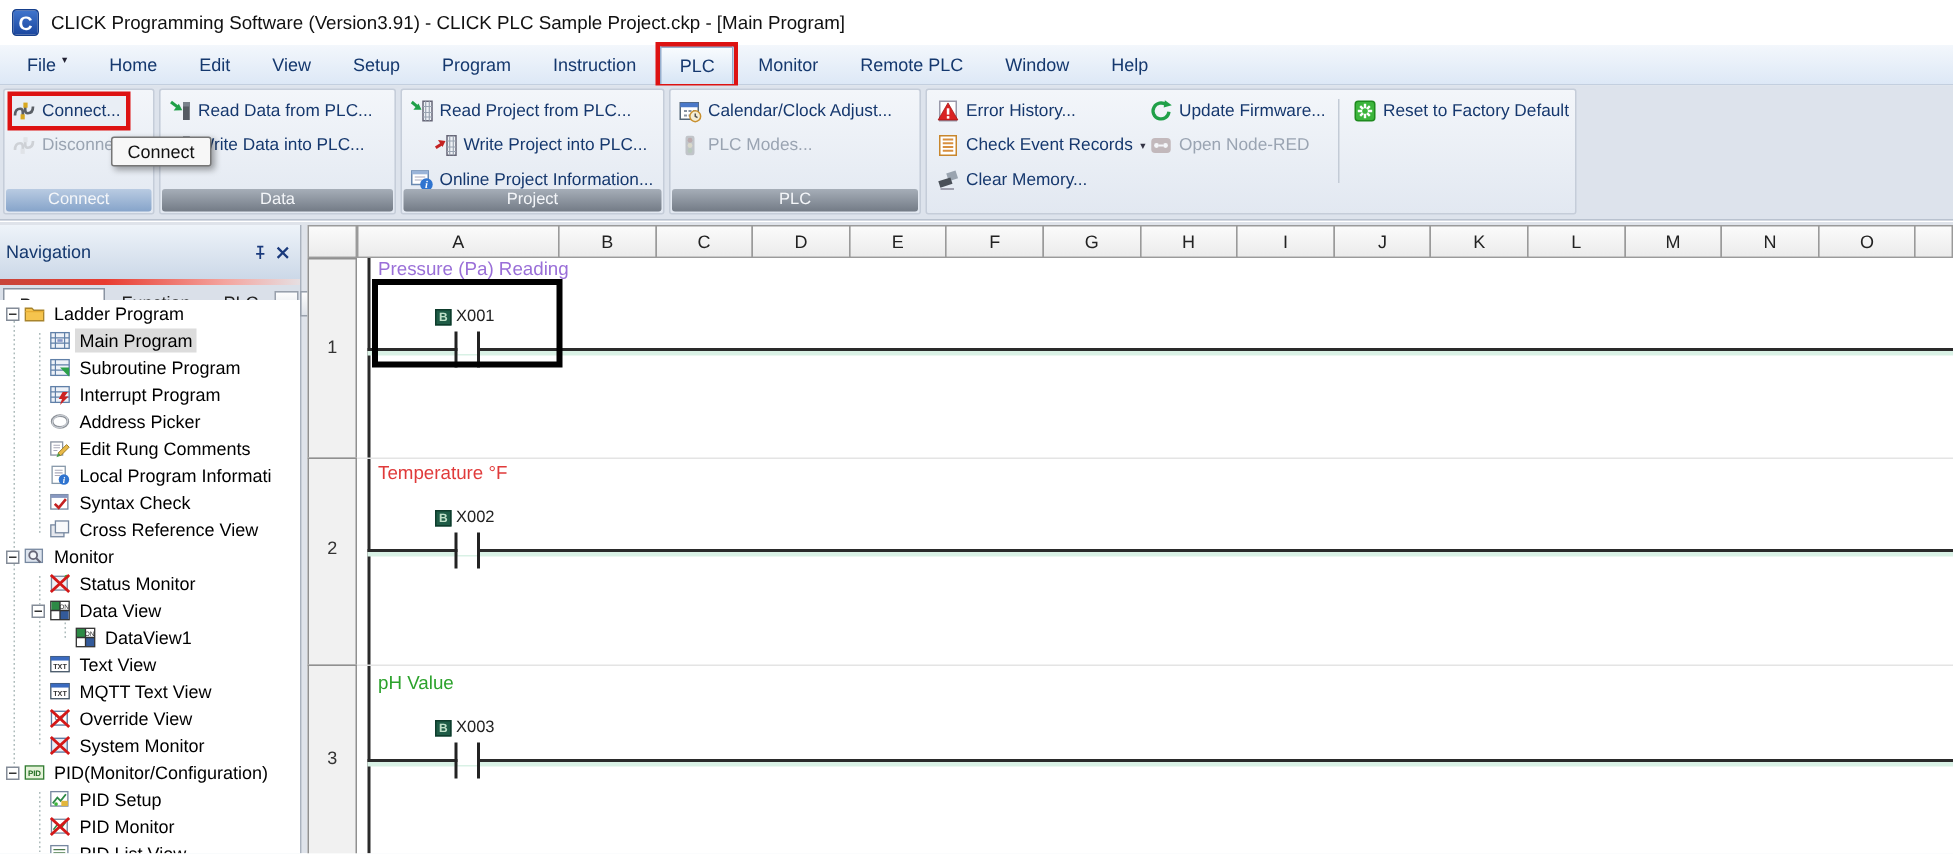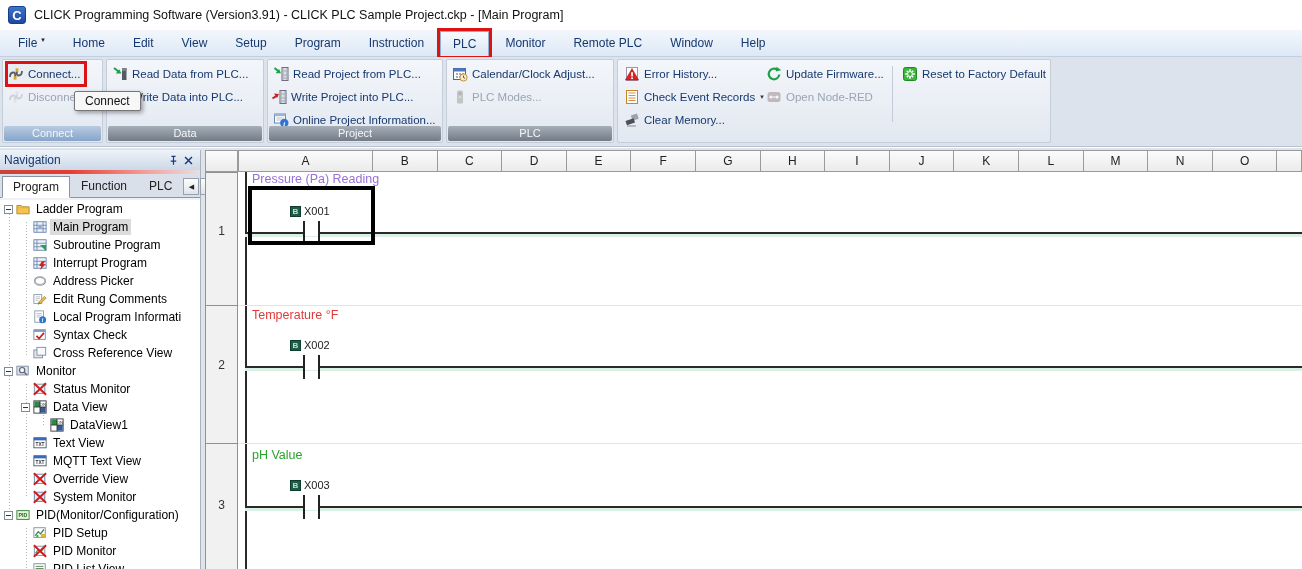--- a/index.html
+++ b/index.html
@@ -37,21 +37,21 @@
 
   
   .tooltip { position: absolute; left: 74px; top: 91px; z-index: 50; background: #f7f7f7; border: 1px solid #767676; border-radius: 2px;
              padding: 2px 10px; font-size: 12px; color: #111; box-shadow: 2px 2px 4px rgba(0,0,0,.35); }
 
   
   .workspace { position: absolute; left: 0; top: 148px; right: 0; bottom: 0; background: #dfe3ea; }
 
   
   .navpanel { position: absolute; left: 0; top: 2px; width: 201px; bottom: 0; background: #eef1f5; border-right: 1px solid #aab2be; }
-  .nav-header { height: 20px; display: flex; align-items: center; background: linear-gradient(#eef3f9,#ccd8e8); padding: 0 4px; }
+  .nav-header { height: 36px; display: flex; align-items: center; background: linear-gradient(#eef3f9,#ccd8e8); padding: 0 4px; }
   .nav-title { flex: 1; font-size: 12px; color: #15386e; }
   .nav-hbtn { width: 15px; height: 15px; display: flex; align-items: center; justify-content: center; }
   .nav-hbtn svg { width: 11px; height: 11px; }
   .nav-stripe { height: 4px; background: linear-gradient(90deg,#c8453a,#e83c30 35%,#f4a49e 75%,#e6dfe2); }
   .nav-tabs { height: 24px; display: flex; align-items: flex-end; background: #dae0e9; border-bottom: 1px solid #8a94a2; padding: 2px 2px 0 2px; }
   .nav-tab { font-size: 12px; color: #222; padding: 3px 10px 3px 10px; border: 1px solid transparent; }
   .nav-tab.active { background: #fff; border: 1px solid #8a94a2; border-bottom: 1px solid #fff; margin-bottom: -1px; }
   .tab-arrows { margin-left: auto; display: flex; gap: 1px; padding-bottom: 2px; }
   .tab-arrow { width: 16px; height: 17px; background: linear-gradient(#fdfdfd,#dfe3ea); border: 1px solid #98a0ac; font-size: 7px;
                display: flex; align-items: center; justify-content: center; color: #222; }
@@ -191,21 +191,21 @@
           <span class="ic">
             <svg viewBox="0 0 16 16">
               <rect x="9" y="1.5" width="6" height="13" fill="#eef1f6" stroke="#667"></rect>
               <path d="M10.8 1.5 V14.5 M13.2 1.5 V14.5 M9 5 h6 M9 9 h6 M9 12 h6" stroke="#9aa4b2" stroke-width="0.8"></path>
               <path d="M1.5 2 L6 5.8" stroke="#1fa048" stroke-width="2"></path>
               <path d="M8 7.2 L2.6 7.2 L6 3 Z" fill="#1fa048"></path>
             </svg>
           </span>
           <span>Read Project from PLC...</span>
         </div>
-        <div class="rbtn" style="left: 3px; top: 27px;">
+        <div class="rbtn" style="left: 21px; top: 27px;">
           <span class="ic">
             <svg viewBox="0 0 16 16">
               <rect x="9" y="1.5" width="6" height="13" fill="#eef1f6" stroke="#667"></rect>
               <path d="M10.8 1.5 V14.5 M13.2 1.5 V14.5 M9 5 h6 M9 9 h6 M9 12 h6" stroke="#9aa4b2" stroke-width="0.8"></path>
               <path d="M1.5 9.5 L6 6.6" stroke="#c42222" stroke-width="2"></path>
               <path d="M8 5 L3 4.4 L6 9 Z" fill="#c42222"></path>
             </svg>
           </span>
           <span>Write Project into PLC...</span>
         </div>

